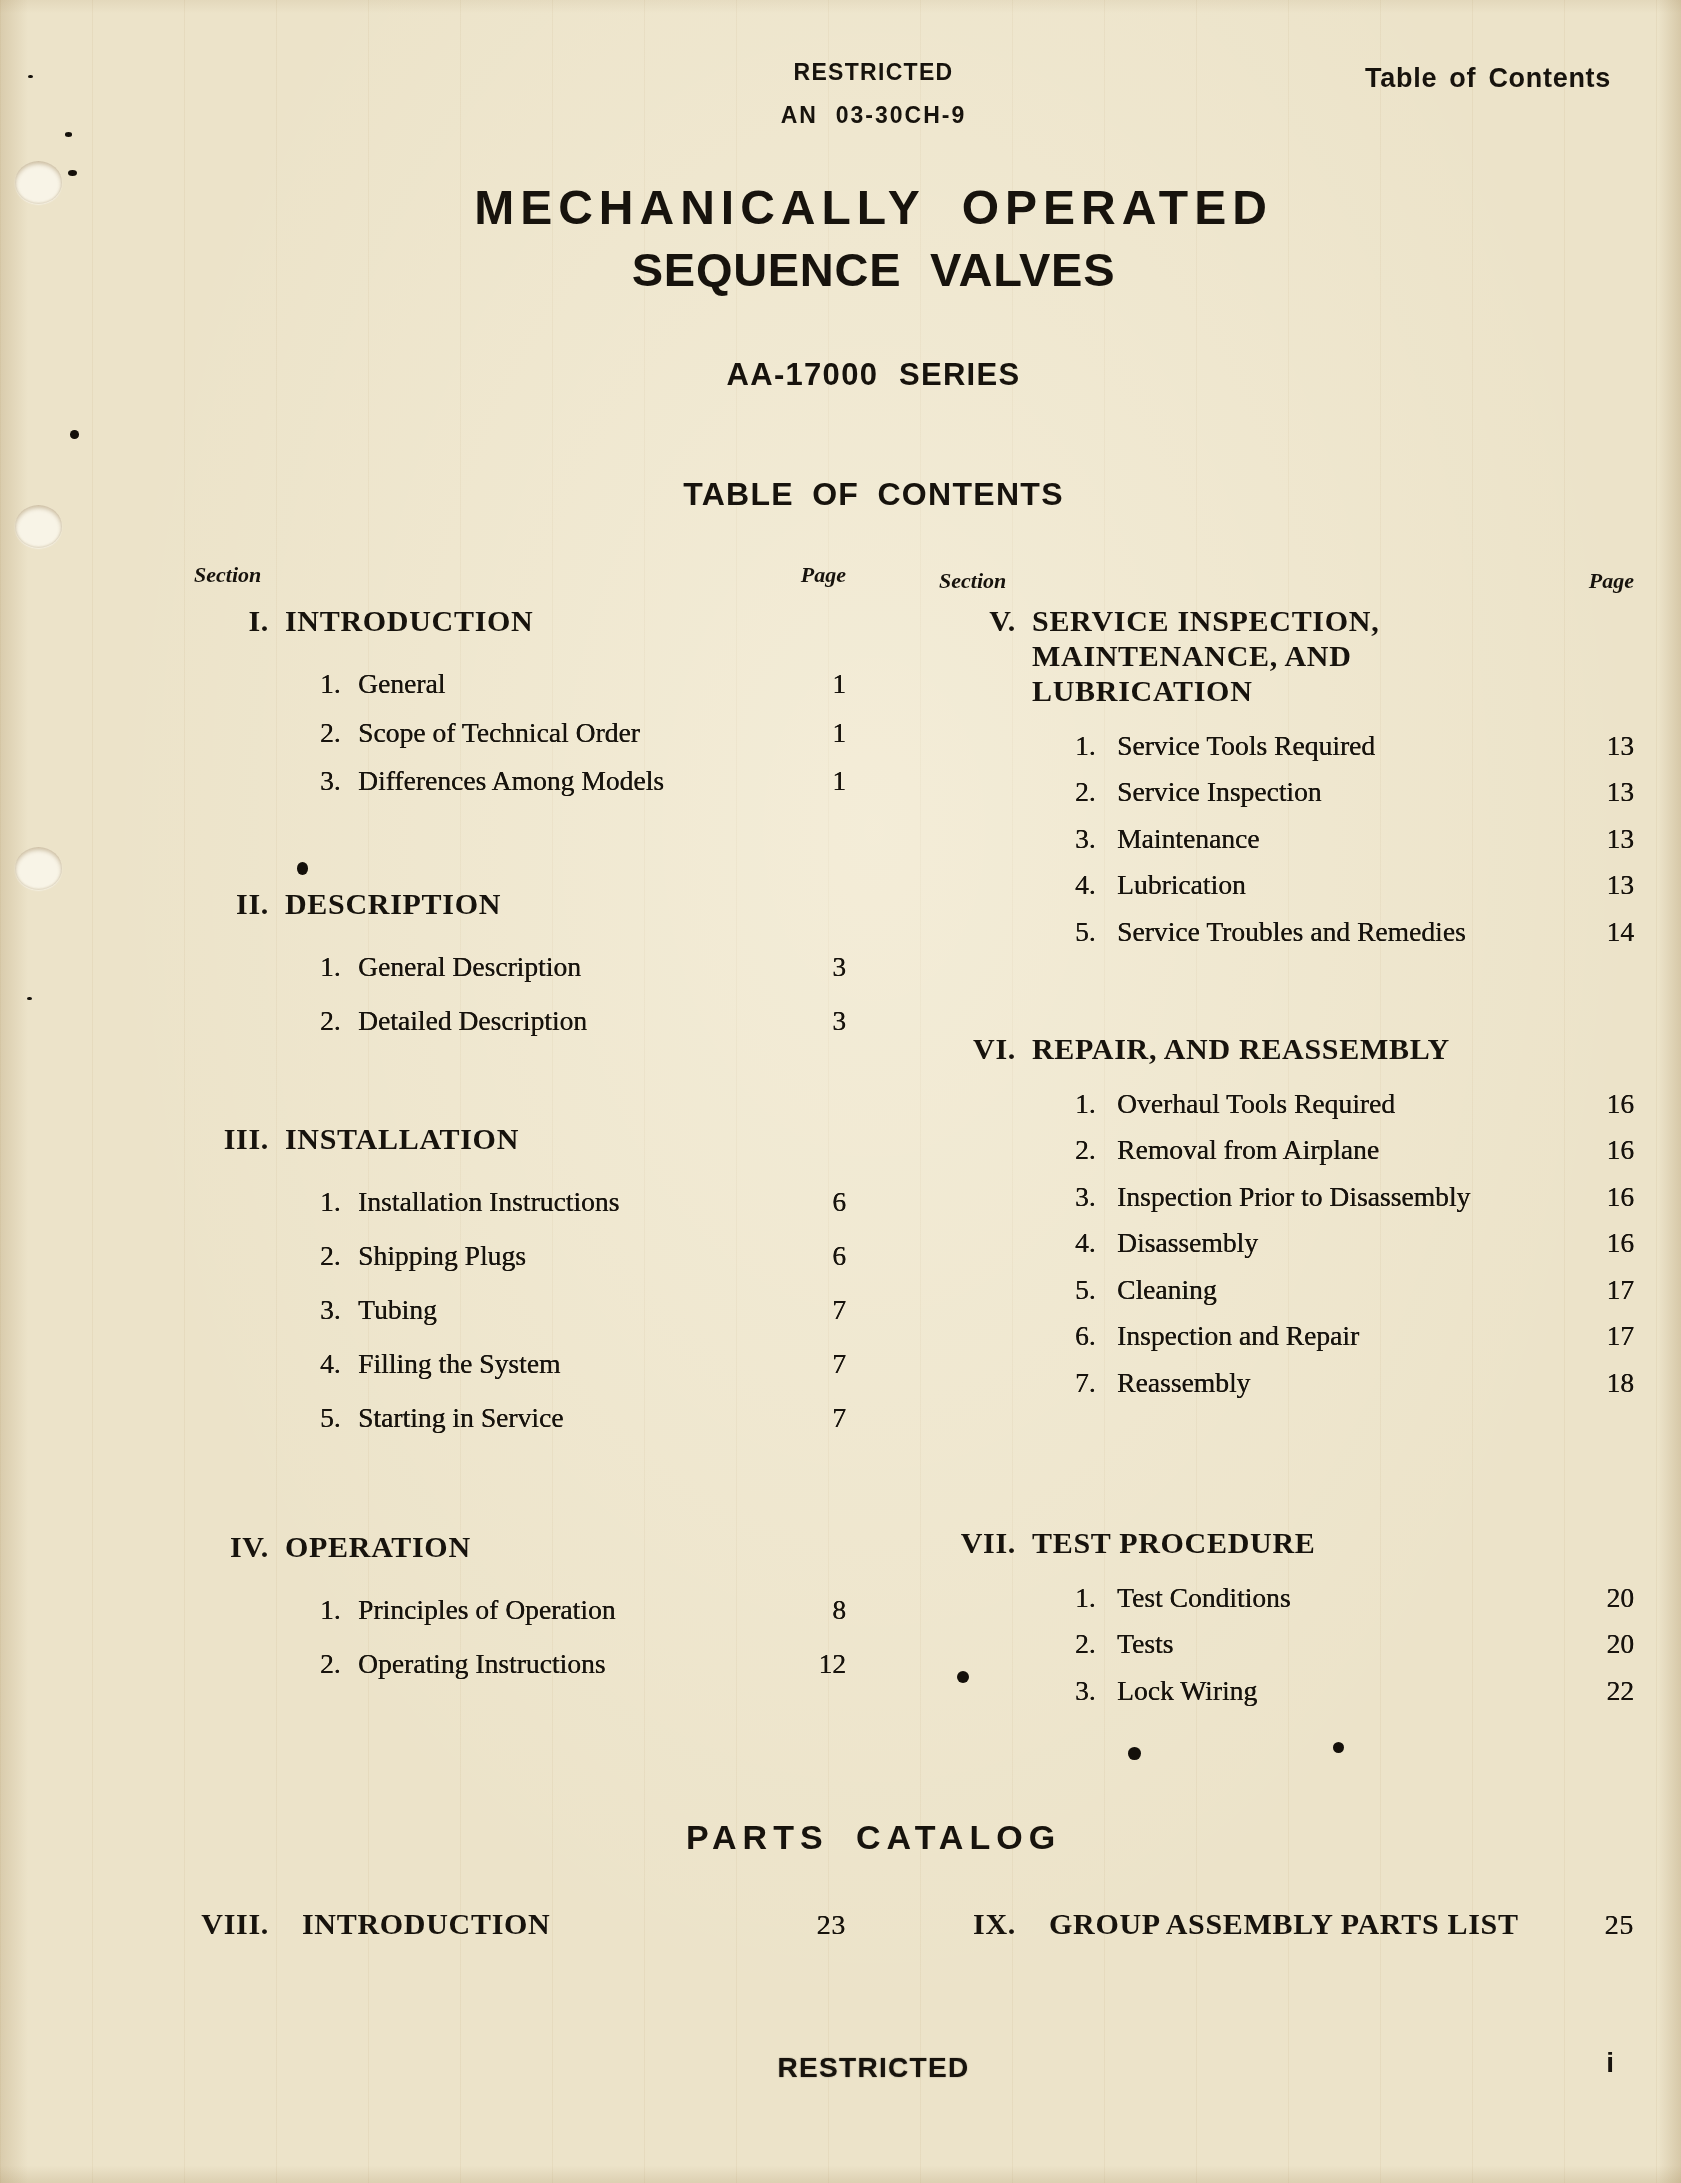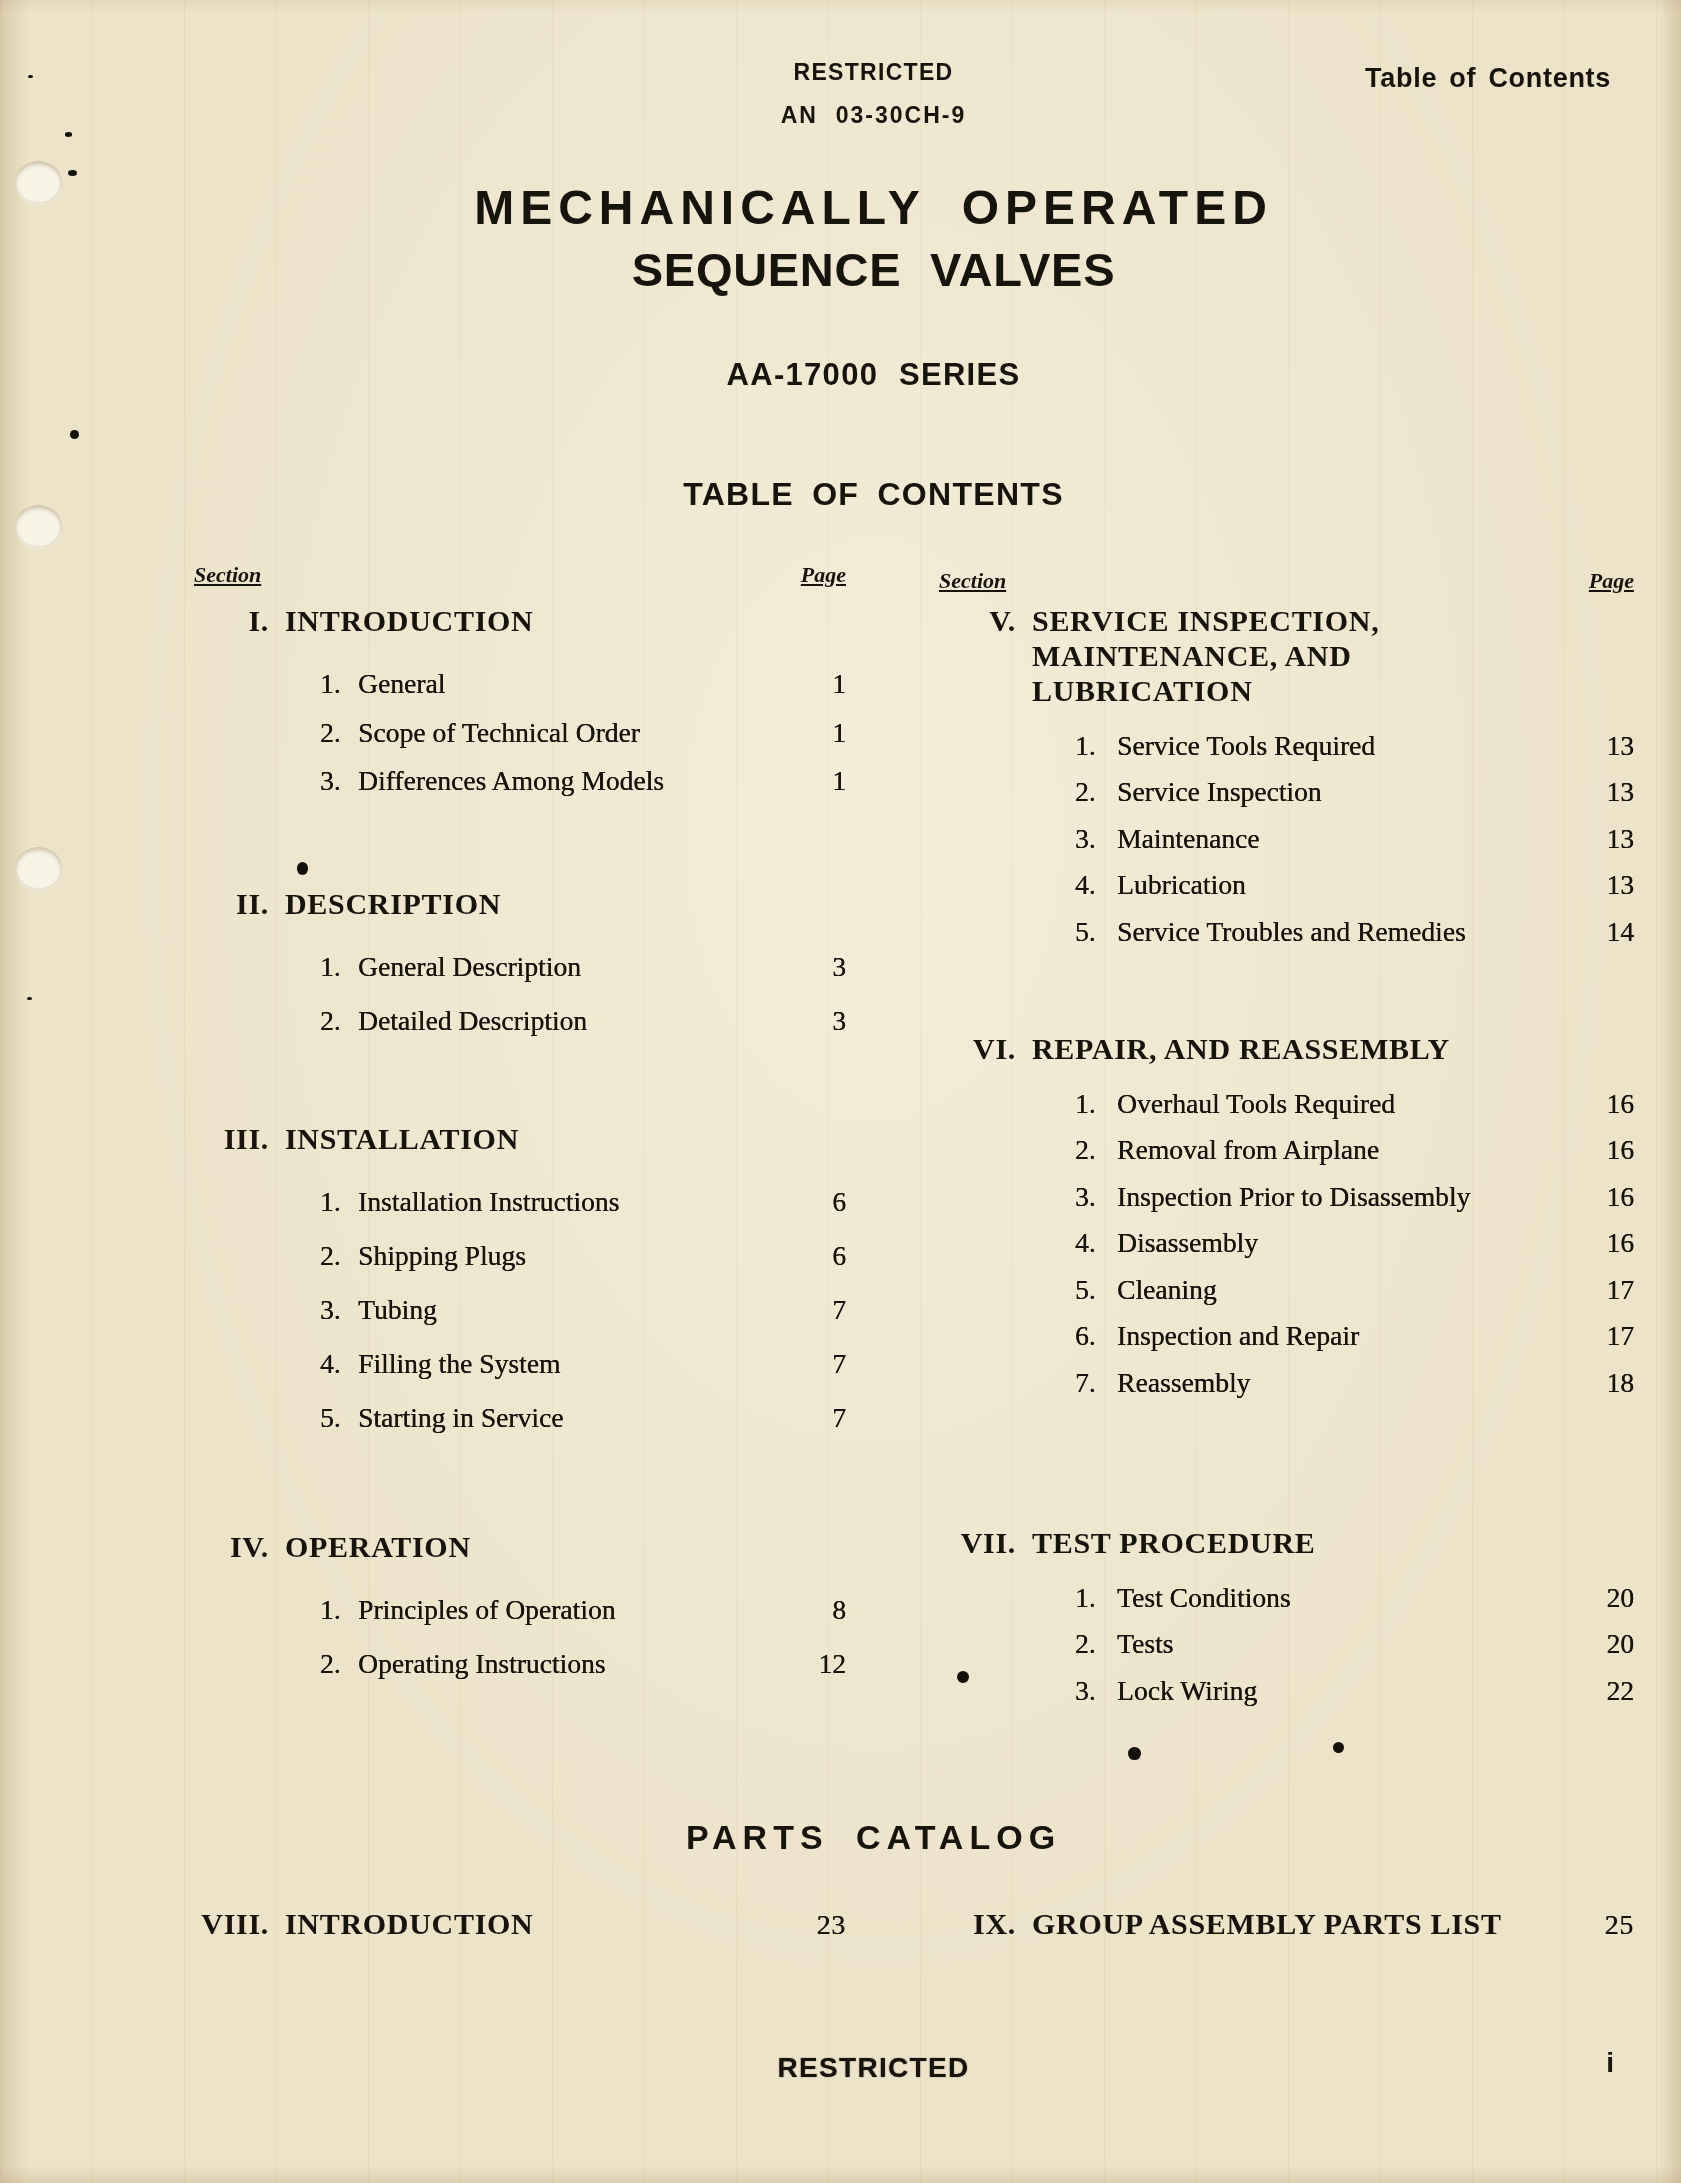--- a/index.html
+++ b/index.html
@@ -32,21 +32,21 @@
   .title-2{top:242px;font-size:47px;letter-spacing:0.7px;word-spacing:15px;}
   .series{top:357px;font-size:31px;letter-spacing:1.3px;word-spacing:10.8px;}
   .toc-heading{top:476px;font-size:32px;letter-spacing:1.3px;word-spacing:8px;}
   .parts-heading{top:1818px;font-size:34px;letter-spacing:6px;word-spacing:12px;}
 
   
   .col{position:absolute;top:0;height:100%;}
   .col-left{left:194px;width:652px;}
   .col-right{left:939px;width:695px;}
   .col-labels{position:absolute;width:100%;display:flex;justify-content:space-between;
-    font-style:italic;font-weight:bold;font-size:22px;text-decoration:underline;}
+    font-style:italic;font-weight:bold;font-size:22px;}
   .col-left .col-labels{top:562px;}
   .col-right .col-labels{top:568px;}
 
   .section{position:absolute;width:100%;}
   .sec-head{display:flex;align-items:flex-start;font-weight:bold;font-size:30px;line-height:35px;letter-spacing:0.7px;}
   .numeral{flex:none;width:75px;text-align:right;white-space:nowrap;}
   .col-right .numeral{width:77px;}
   .sec-title{margin-left:16px;}
   .tl{display:block;}
 
@@ -56,21 +56,21 @@
     margin-bottom:23px;padding-left:126px;text-shadow:0.3px 0 0 currentColor;}
   .items-tight .item{margin-bottom:17.5px;}
   .col-right .item{margin-bottom:15.5px;padding-left:136px;}
   .inum{flex:none;width:30px;}
   .col-right .inum{width:34px;}
   .ilabel{margin-left:8px;white-space:nowrap;}
   .ipage{margin-left:auto;text-align:right;}
 
   
   .catalog-row{position:absolute;top:1906px;width:100%;display:flex;align-items:baseline;
-    font-weight:bold;font-size:30px;line-height:35px;letter-spacing:0.7px;}
+    font-weight:bold;font-size:30px;line-height:35px;letter-spacing:0.7px;gap:17px;}
   .catalog-row .ipage{font-weight:normal;font-size:28px;text-shadow:0.3px 0 0 currentColor;text-align:right;}
 
   
   .ftr-restricted{top:2052px;font-size:28px;letter-spacing:1.3px;text-shadow:0 0 1.3px rgba(23,19,13,0.6);}
   .page-num{position:absolute;top:2047px;right:67px;font-size:28px;}
 
   
   .hole{position:absolute;left:15px;width:47px;height:43px;border-radius:50%;
     background:#f8f4e7;
     box-shadow:inset 0 2.7px 4.7px rgba(140,110,60,0.40), inset 0 -1.3px 2px rgba(140,110,60,0.18), 0 0.7px 1.3px rgba(255,255,255,0.55);}

